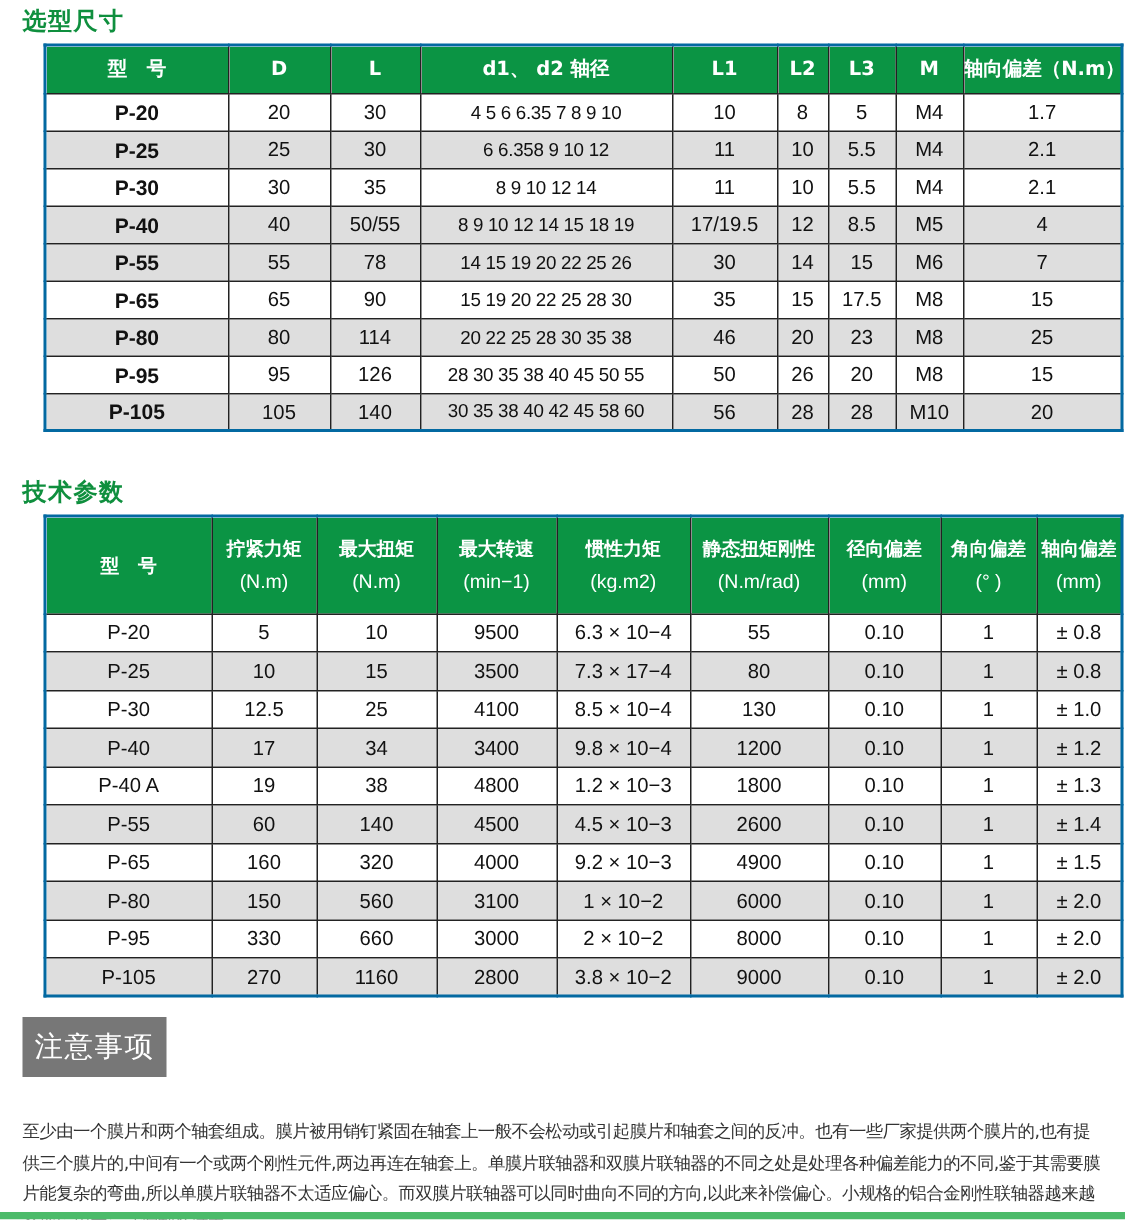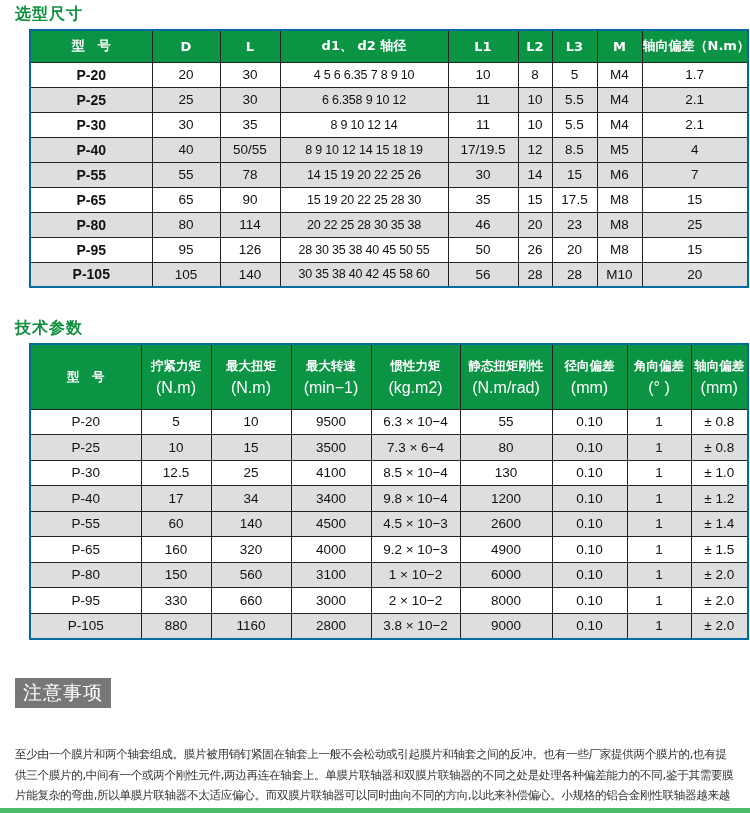--- a/index.html
+++ b/index.html
@@ -34,25 +34,25 @@
   #table1 { top: 29px; }
   #table1 thead tr { height: 32px; }
   #table1 tbody tr { height: 25px; }
   #table1 td.model { font-weight: bold; font-size: 14px; }
   #table1 td.shaft { font-size: 12.5px; letter-spacing: -0.2px; margin-top: 40px; }
 
   #table2 { top: 343px; }
   #table2 thead tr { height: 65px; }
   #table2 tbody tr { height: 25.5px; }
   #table2 th { font-size: 12.5px; line-height: 22px; }
-  #table2 th .sub { font-weight: normal; font-family: "Liberation Sans", sans-serif; font-size: 16px; display: block; }
+  #table2 th .sub { font-weight: normal; font-family: "Liberation Sans", sans-serif; font-size: 13px; display: block; }
   #table2 th .main { display: block; }
 
   .notes-badge {
-    position: absolute; left: 15px; top: 678px; width: 96px; height: 30px;
+    position: absolute; left: 15px; top: 678px; width: 96px; height: 40px;
     background: #777777; color: #ffffff;
     font-family: "DejaVu Sans", sans-serif; font-size: 19px;
     display: flex; align-items: center; justify-content: center; letter-spacing: 1px;
   }
   .notes-text {
     position: absolute; left: 15px; top: 744px; width: 722px;
     font-family: "DejaVu Sans", sans-serif; font-size: 11.6px; line-height: 20.5px;
     color: #333; letter-spacing: -0.35px; word-break: break-all;
   }
   .bottom-strip {
@@ -255,21 +255,21 @@
         <td>55</td>
         <td>0.10</td>
         <td>1</td>
         <td>± 0.8</td>
       </tr>
       <tr class="alt">
         <td>P-25</td>
         <td>10</td>
         <td>15</td>
         <td>3500</td>
-        <td>7.3 × 6−4</td>
+        <td>7.3 × 17−4</td>
         <td>80</td>
         <td>0.10</td>
         <td>1</td>
         <td>± 0.8</td>
       </tr>
       <tr class="plain">
         <td>P-30</td>
         <td>12.5</td>
         <td>25</td>
         <td>4100</td>
@@ -283,20 +283,31 @@
         <td>P-40</td>
         <td>17</td>
         <td>34</td>
         <td>3400</td>
         <td>9.8 × 10−4</td>
         <td>1200</td>
         <td>0.10</td>
         <td>1</td>
         <td>± 1.2</td>
       </tr>
+      <tr class="plain">
+        <td>P-40 A</td>
+        <td>19</td>
+        <td>38</td>
+        <td>4800</td>
+        <td>1.2 × 10−3</td>
+        <td>1800</td>
+        <td>0.10</td>
+        <td>1</td>
+        <td>± 1.3</td>
+      </tr>
       <tr class="alt">
         <td>P-55</td>
         <td>60</td>
         <td>140</td>
         <td>4500</td>
         <td>4.5 × 10−3</td>
         <td>2600</td>
         <td>0.10</td>
         <td>1</td>
         <td>± 1.4</td>
@@ -329,21 +340,21 @@
         <td>660</td>
         <td>3000</td>
         <td>2 × 10−2</td>
         <td>8000</td>
         <td>0.10</td>
         <td>1</td>
         <td>± 2.0</td>
       </tr>
       <tr class="alt">
         <td>P-105</td>
-        <td>880</td>
+        <td>270</td>
         <td>1160</td>
         <td>2800</td>
         <td>3.8 × 10−2</td>
         <td>9000</td>
         <td>0.10</td>
         <td>1</td>
         <td>± 2.0</td>
       </tr>
     </tbody>
 </table>

